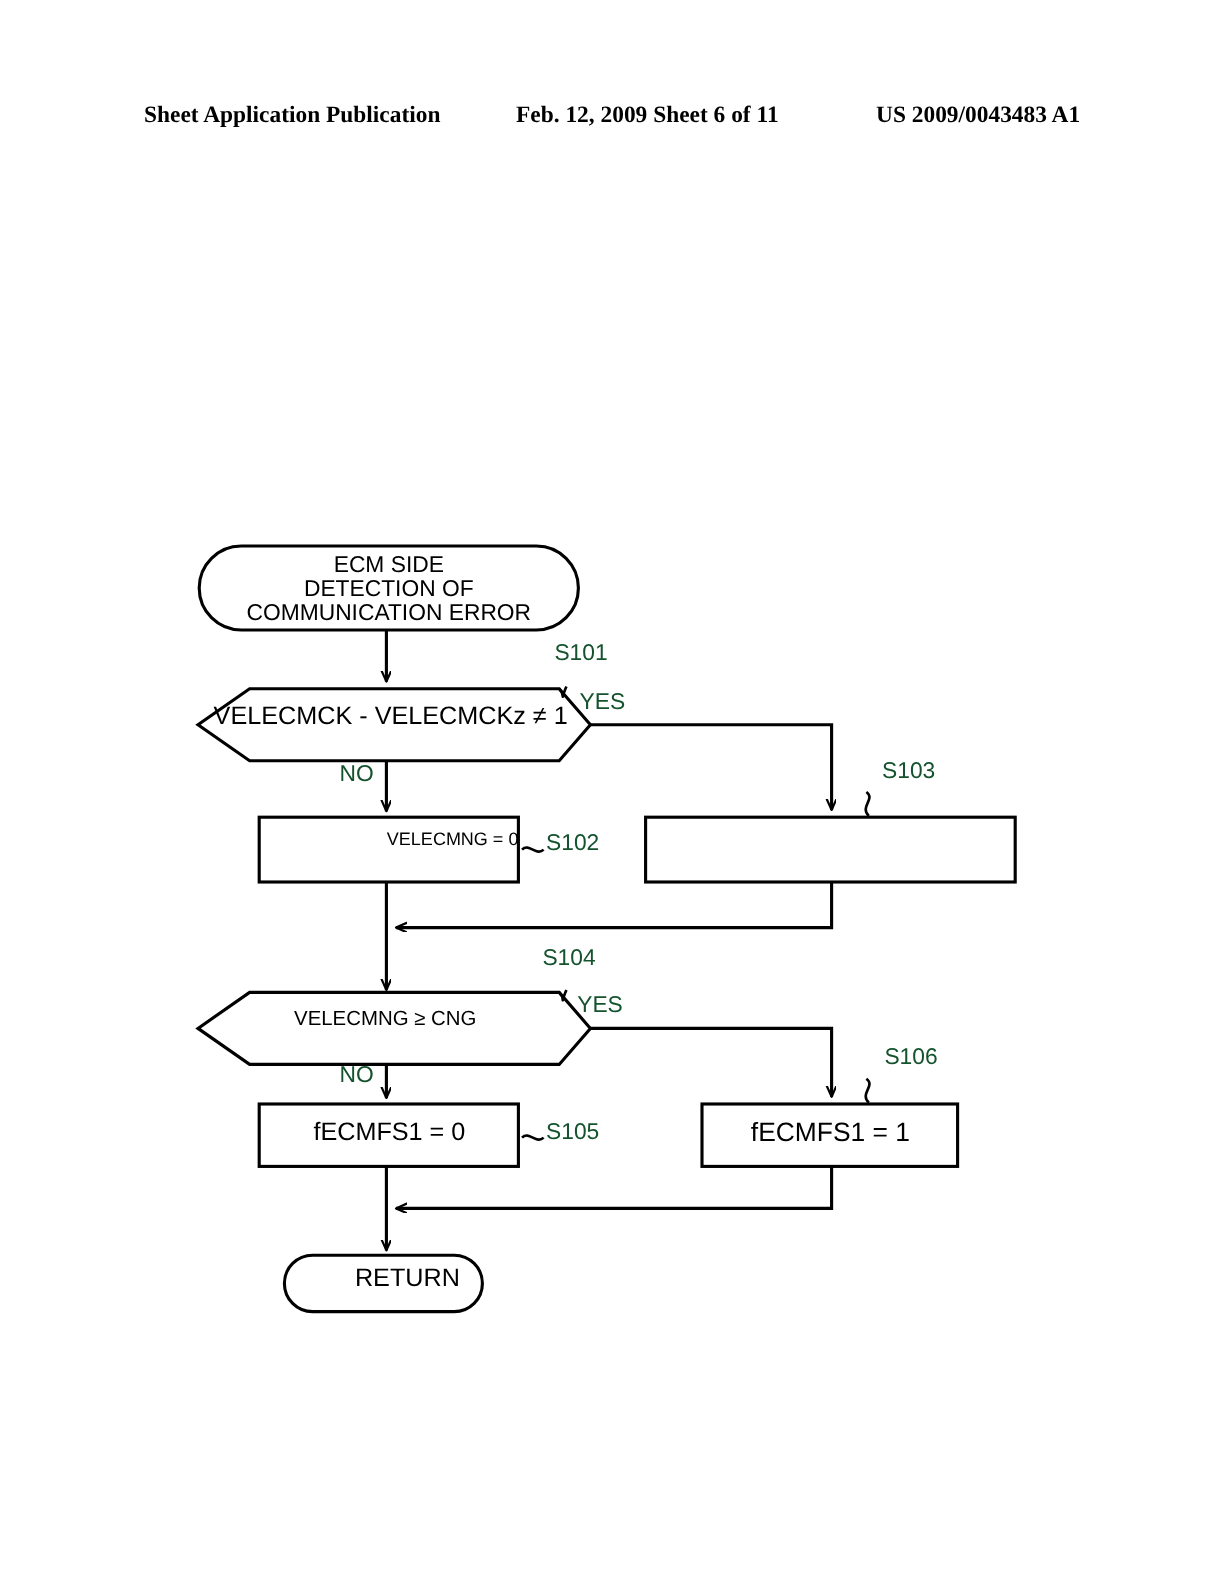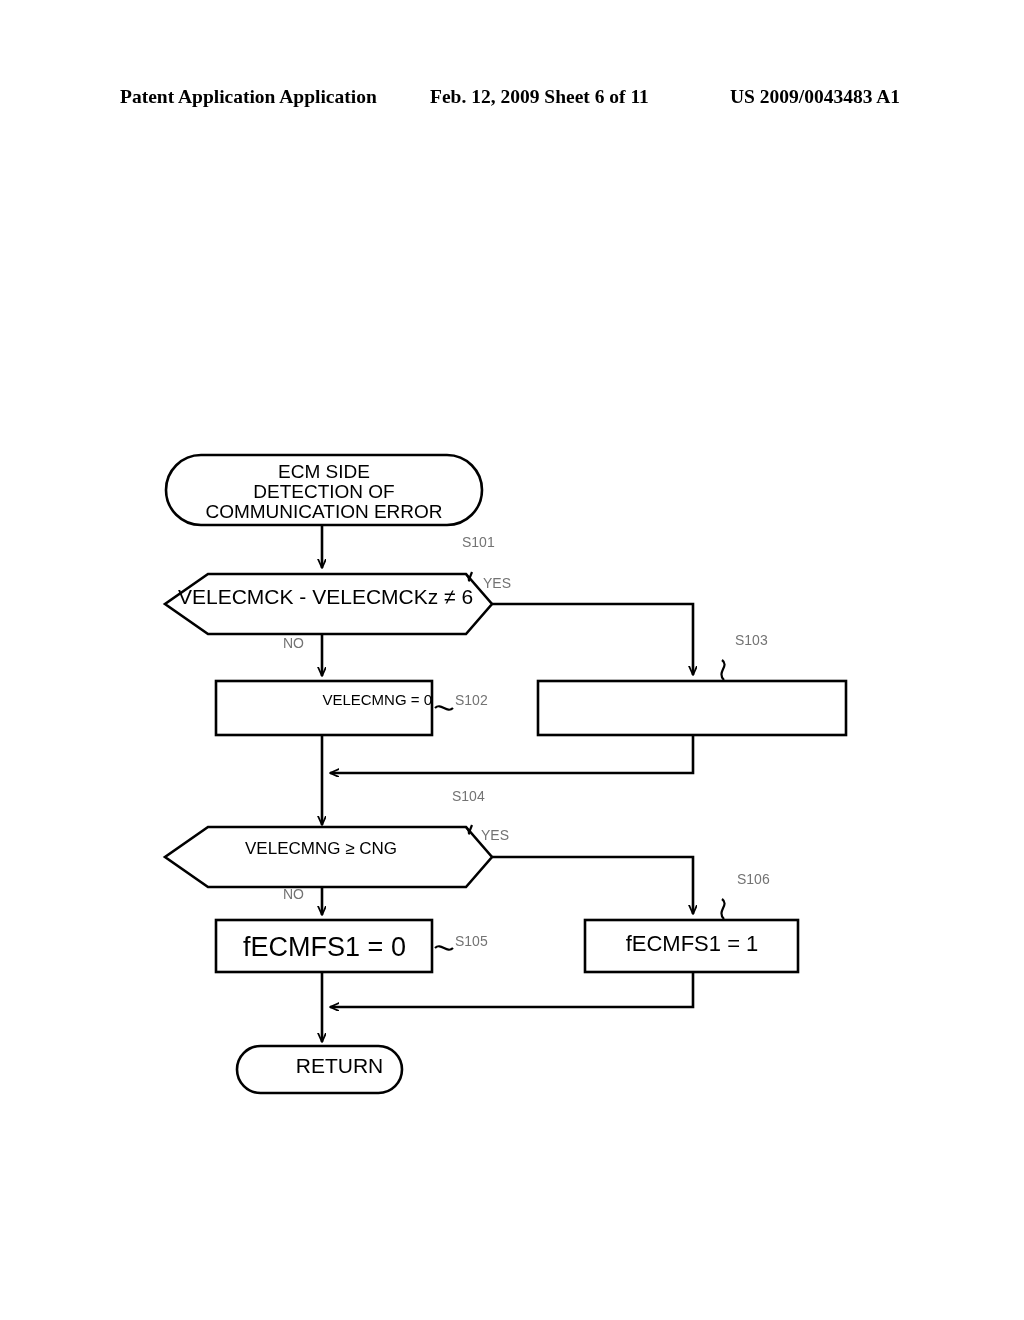--- a/index.html
+++ b/index.html
@@ -74,50 +74,50 @@
     pointer-events: none;
   }
   .t-start {
     left: 166px; top: 462px; width: 316px;
     font-size: 19px;
   }
   .t-d1 { left: 178px; top: 586px; width: 286px; font-size: 21px; }
   .t-d2 { left: 178px; top: 840px; width: 286px; font-size: 17px; }
   .t-b102 { left: 217px; top: 692px; width: 215px; font-size: 15px; text-align: right; }
   .t-b103 { left: 540px; top: 694px; width: 305px; font-size: 21px; }
-  .t-b105 { left: 217px; top: 933px; width: 215px; font-size: 27px; }
+  .t-b105 { left: 217px; top: 933px; width: 215px; font-size: 21px; }
   .t-b106 { left: 586px; top: 932px; width: 212px; font-size: 22px; }
   .t-return { left: 237px; top: 1055px; width: 165px; font-size: 21px; padding-left: 20px; }
 
   .lbl {
     position: absolute;
     font-family: "Liberation Sans", sans-serif;
-    font-size: 14px;
-    color: #737373;
+    font-size: 19px;
+    color: #14532d;
     white-space: pre;
     pointer-events: none;
   }
   .lbl-s101 { left: 462px; top: 534px; }
   .lbl-s102 { left: 455px; top: 692px; }
   .lbl-s103 { left: 735px; top: 632px; }
   .lbl-s104 { left: 452px; top: 788px; }
   .lbl-s105 { left: 455px; top: 933px; }
   .lbl-s106 { left: 737px; top: 871px; }
   .lbl-yes1 { left: 483px; top: 575px; }
   .lbl-no1  { left: 283px; top: 635px; }
   .lbl-yes2 { left: 481px; top: 827px; }
   .lbl-no2  { left: 283px; top: 886px; }
 </style>
 </head>
 <body>
 
 <div class="page">
 
   <div class="pub-header">
-    <span class="hdr-left">Patent Application Application</span>
+    <span class="hdr-left">Sheet Application Publication</span>
     <span class="hdr-mid">Feb. 12, 2009  Sheet 6 of 11</span>
     <span class="hdr-right">US 2009/0043483 A1</span>
   </div>
 
 
   <div class="flow">
     <svg width="1024" height="1320" viewBox="0 0 1024 1320" xmlns="http://www.w3.org/2000/svg">
       <defs>
         <marker id="arrow" markerWidth="12" markerHeight="12" refX="9" refY="4" orient="auto" markerUnits="userSpaceOnUse">
           <path d="M0,0 L9,4 L0,8" fill="none" stroke="#000" stroke-width="1.8" stroke-linecap="round" stroke-linejoin="round"></path>
@@ -171,21 +171,21 @@
         <path d="M693,972 L693,1007 L330,1007" marker-end="url(#arrow)"></path>
 
         <rect x="237" y="1046" width="165" height="47" rx="23.5" ry="23.5"></rect>
 
       </g>
     </svg>
 
     <div class="node-text t-start">ECM SIDE
 DETECTION OF
 COMMUNICATION ERROR</div>
-    <div class="node-text t-d1">VELECMCK - VELECMCKz ≠ 6</div>
+    <div class="node-text t-d1">VELECMCK - VELECMCKz ≠ 1</div>
     <div class="node-text t-b102">VELECMNG = 0</div>
     <div class="node-text t-d2">VELECMNG ≥ CNG</div>
     <div class="node-text t-b105">fECMFS1 = 0</div>
     <div class="node-text t-b106">fECMFS1 = 1</div>
     <div class="node-text t-return">RETURN</div>
 
     <div class="lbl lbl-s101">S101</div>
     <div class="lbl lbl-s102">S102</div>
     <div class="lbl lbl-s103">S103</div>
     <div class="lbl lbl-s104">S104</div>

